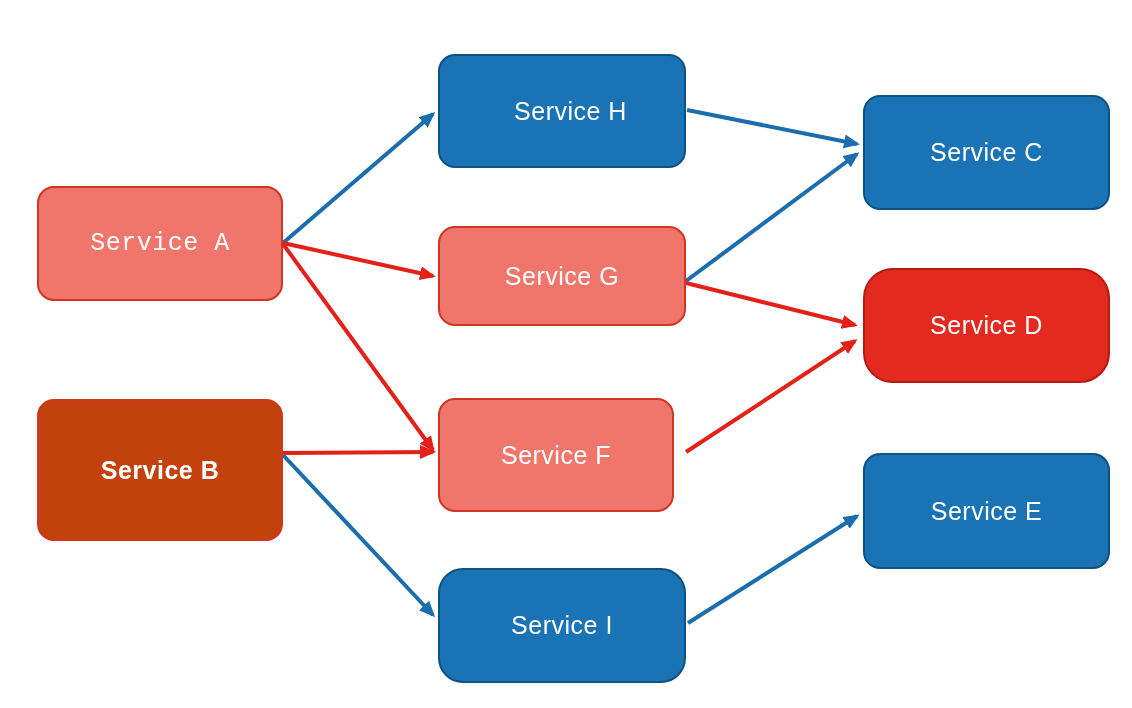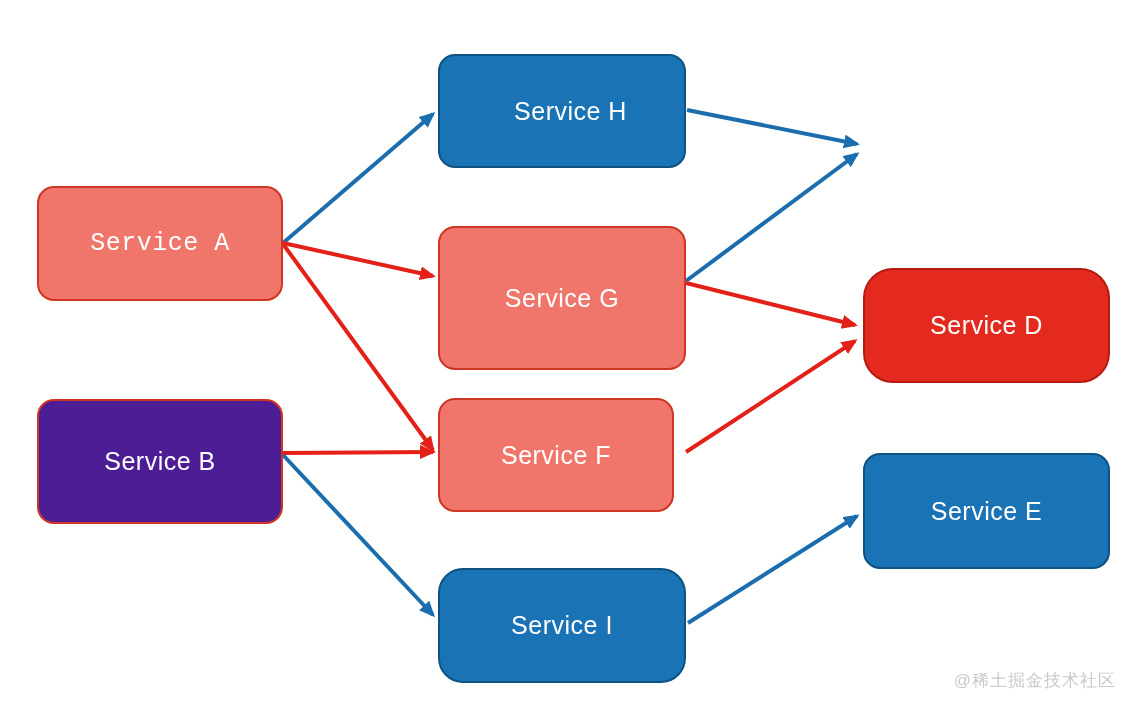--- a/index.html
+++ b/index.html
@@ -77,36 +77,38 @@
       <line x1="687" y1="110" x2="857" y2="144" stroke="#1b6dae" stroke-width="4" marker-end="url(#arrow-blue)"></line>
       <line x1="686" y1="281" x2="857" y2="154" stroke="#1b6dae" stroke-width="4" marker-end="url(#arrow-blue)"></line>
       <line x1="686" y1="283" x2="855" y2="325" stroke="#e32119" stroke-width="4" marker-end="url(#arrow-red)"></line>
       <line x1="686" y1="452" x2="855" y2="341" stroke="#e32119" stroke-width="4" marker-end="url(#arrow-red)"></line>
       <line x1="688" y1="623" x2="857" y2="516" stroke="#1b6dae" stroke-width="4" marker-end="url(#arrow-blue)"></line>
     </svg>
   <div id="node-layer">
       <div class="node" style="left: 37px; top: 186px; width: 246px; height: 115px; background: rgb(240, 118, 108); border-color: rgb(208, 52, 34); color: rgb(255, 255, 255); font-family: Liberation Mono, monospace;">
         <span>Service A</span>
       </div>
-      <div class="node" style="left: 37px; top: 399px; width: 246px; height: 125px; background: #4c1d95; border-color: rgb(208, 52, 34); color: rgb(255, 255, 255);">
+      <div class="node" style="left: 37px; top: 399px; width: 246px; height: 142px; background: #c2410c; border-color: rgb(208, 52, 34); color: rgb(255, 255, 255); font-weight: bold;">
         <span>Service B</span>
       </div>
       <div class="node" style="left: 438px; top: 54px; width: 248px; height: 114px; background: rgb(26, 115, 181); border-color: rgb(13, 82, 131); color: rgb(255, 255, 255); padding-left: 17px;">
         <span>Service H</span>
       </div>
-      <div class="node" style="left: 438px; top: 226px; width: 248px; height: 144px; background: rgb(240, 118, 108); border-color: rgb(208, 52, 34); color: rgb(255, 255, 255);">
+      <div class="node" style="left: 438px; top: 226px; width: 248px; height: 100px; background: rgb(240, 118, 108); border-color: rgb(208, 52, 34); color: rgb(255, 255, 255);">
         <span>Service G</span>
       </div>
       <div class="node" style="left: 438px; top: 398px; width: 236px; height: 114px; background: rgb(240, 118, 108); border-color: rgb(208, 52, 34); color: rgb(255, 255, 255);">
         <span>Service F</span>
       </div>
       <div class="node" style="left: 438px; top: 568px; width: 248px; height: 115px; background: rgb(26, 115, 181); border-color: rgb(13, 82, 131); color: rgb(255, 255, 255); border-radius: 25px;">
         <span>Service I</span>
       </div>
+      <div class="node" style="left: 863px; top: 95px; width: 247px; height: 115px; background: rgb(26, 115, 181); border-color: rgb(13, 82, 131); color: rgb(255, 255, 255);">
+        <span>Service C</span>
+      </div>
       <div class="node" style="left: 863px; top: 268px; width: 247px; height: 115px; background: rgb(228, 42, 31); border-color: rgb(181, 26, 16); color: rgb(255, 255, 255); border-radius: 30px;">
         <span>Service D</span>
       </div>
       <div class="node" style="left: 863px; top: 453px; width: 247px; height: 116px; background: rgb(26, 115, 181); border-color: rgb(13, 82, 131); color: rgb(255, 255, 255);">
         <span>Service E</span>
       </div>
     </div>
-  <div class="watermark">@稀土掘金技术社区</div>
 </div>
 
 </body></html>

